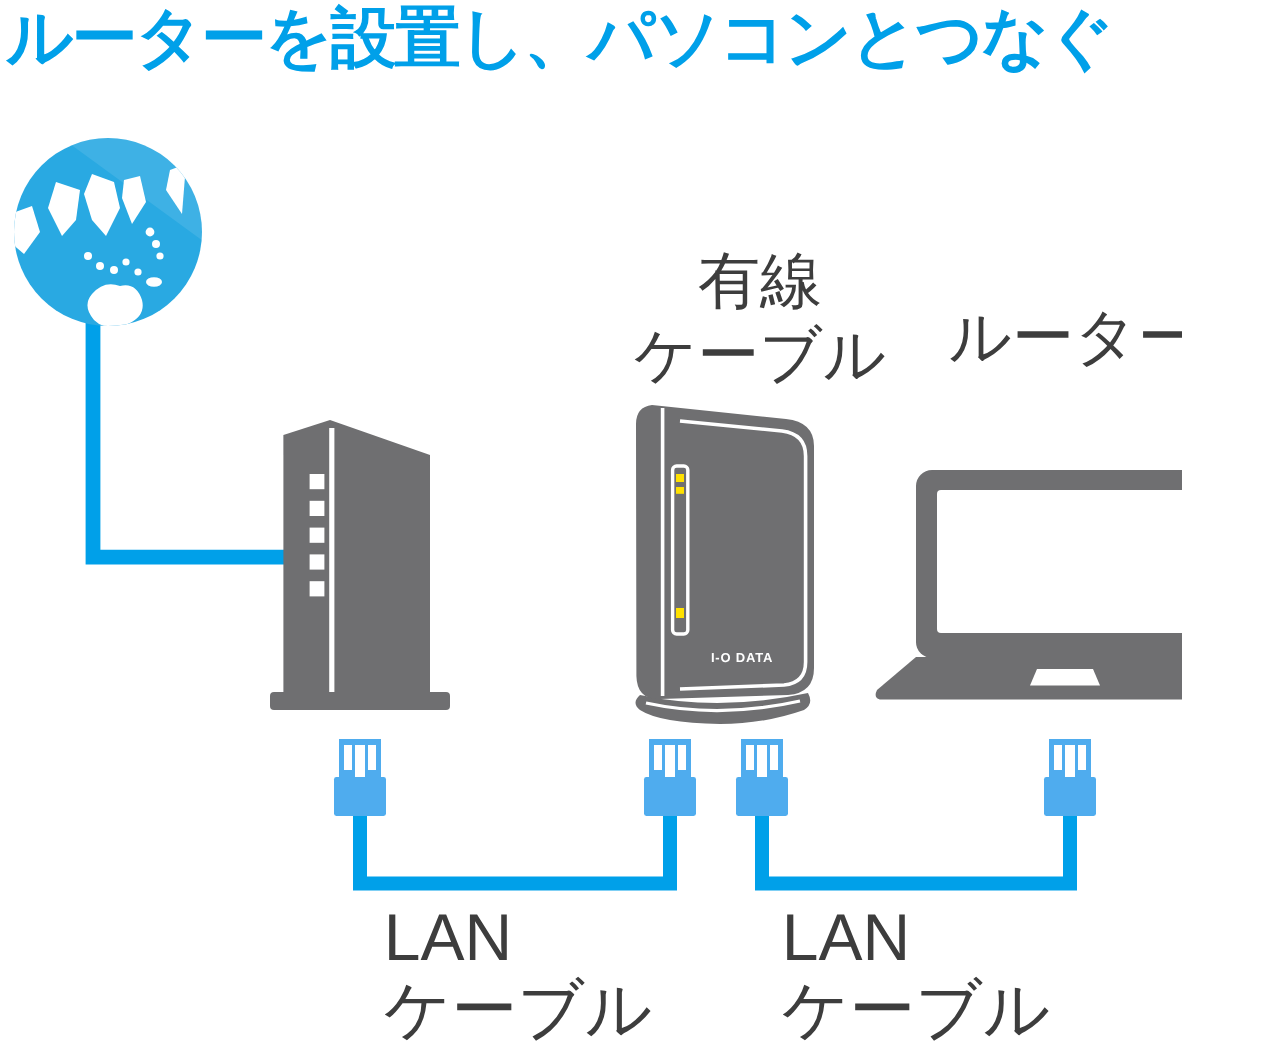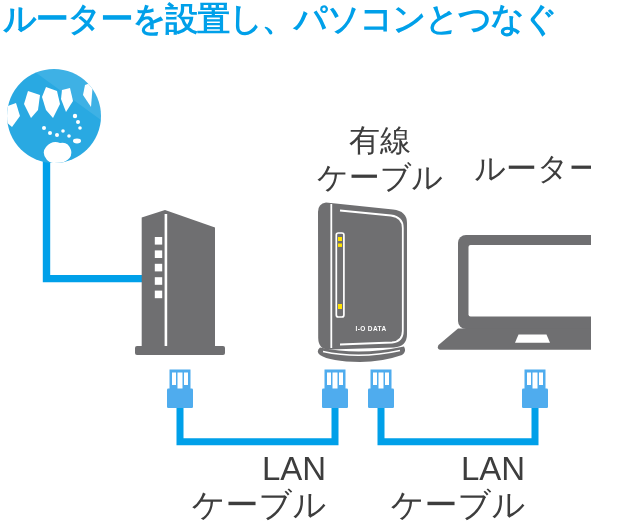--- a/index.html
+++ b/index.html
@@ -12,21 +12,21 @@
     font-size:33px;font-weight:800;color:#00A0E9;
     letter-spacing:-1px;white-space:nowrap;
   }
   .dev-label{
     position:absolute;transform:translateX(-50%);
     text-align:center;color:#3D3D3D;
     font-size:31px;line-height:37px;white-space:nowrap;
   }
   .lan-label{
     position:absolute;transform:translateX(-50%);
-    text-align:right;color:#3D3D3D;
+    text-align:left;color:#3D3D3D;
     font-size:33px;line-height:36px;white-space:nowrap;
   }
   .diagram{position:absolute;left:0;top:0;}
   .logo-text{
     font-family:"Liberation Sans", sans-serif;
     font-size:6.5px;font-weight:bold;fill:#ffffff;letter-spacing:.4px;
   }
 </style>
 </head>
 <body>

